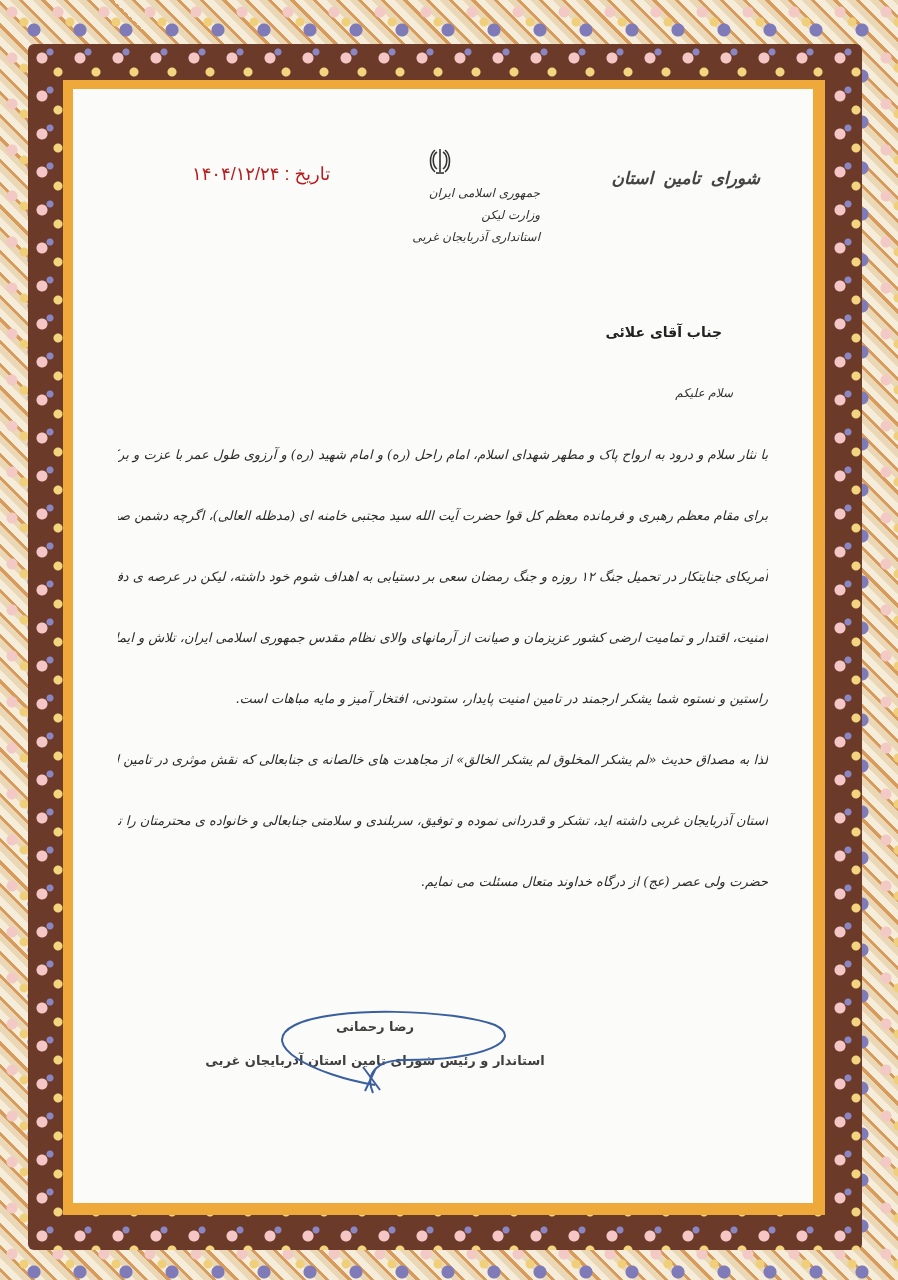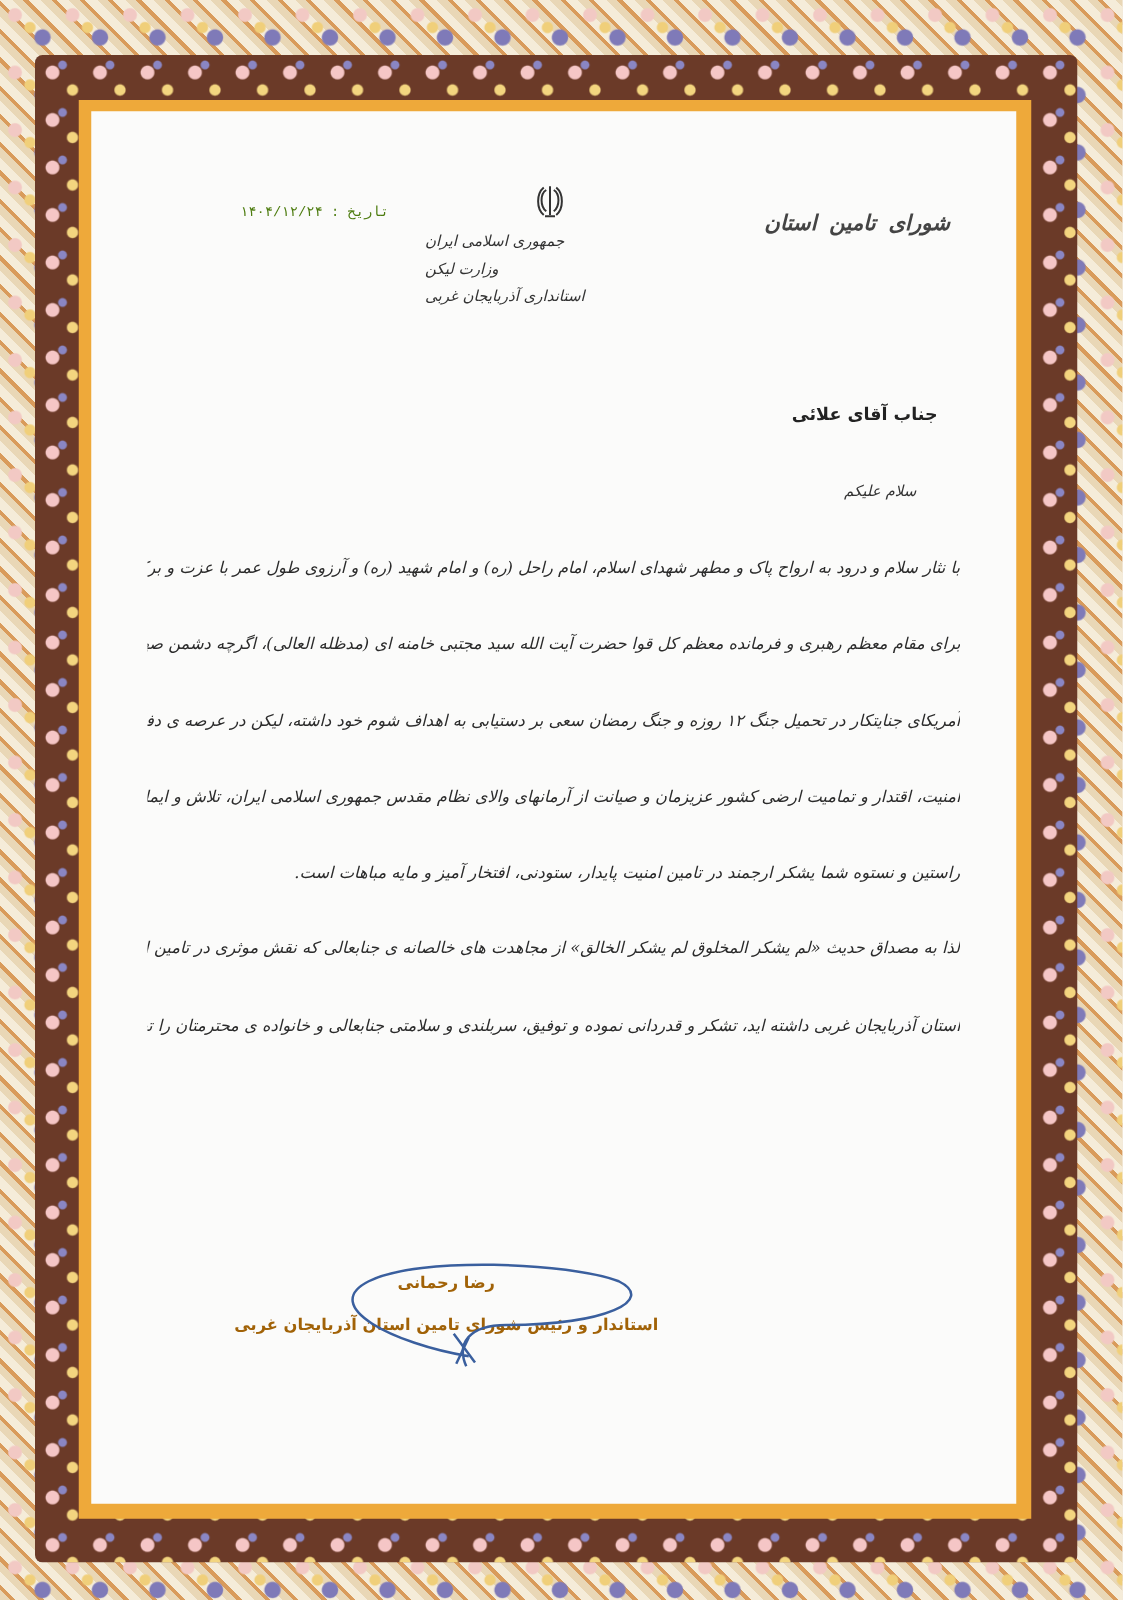--- a/index.html
+++ b/index.html
@@ -40,49 +40,49 @@
     direction: rtl;
     color: #2a2a2a;
   }
   .hdr-council {
     position: absolute; right: 138px; top: 168px;
     font-family: Liberation Mono, monospace; font-style: italic; font-weight: bold;
     font-size: 17px; color: #444;
   }
   .hdr-date {
     position: absolute; left: 192px; top: 163px;
-    font-family: Liberation Mono, monospace; font-size: 11px; color: #4d7c0f;
+    font-family: Liberation Sans, sans-serif; font-size: 18px; color: #b91c1c;
   }
   .hdr-center {
     position: absolute; left: 340px; width: 200px; top: 146px;
-    text-align: left;
+    text-align: right;
     font-family: "DejaVu Serif", serif; font-style: italic;
     font-size: 12px; color: #333; line-height: 22px;
   }
   .emblem { display: block; margin: 0 auto 6px auto; width: 22px; height: 30px; }
   .recipient {
-    position: absolute; right: 148px; top: 316px; text-align: right;
+    position: absolute; right: 176px; top: 316px; text-align: right;
     font-family: "DejaVu Sans", sans-serif; font-weight: bold;
     font-size: 14px; color: #222; line-height: 32px;
   }
   .greeting {
     position: absolute; right: 165px; top: 386px;
     font-family: "DejaVu Serif", serif; font-style: italic; font-size: 12px; color: #333; margin-left: 32px;
   }
   .body-text {
     position: absolute; right: 130px; width: 650px; top: 440px;
     font-family: "DejaVu Serif", serif; font-style: italic;
     font-size: 13px; color: #2b2b2b;
   }
   .body-line { height: 61px; line-height: 30px; text-align: justify; text-align-last: justify; white-space: nowrap; overflow: hidden; }
   .body-line.last { text-align-last: right; }
   .signature {
-    position: absolute; left: 182px; width: 350px; top: 1010px;
+    position: absolute; left: 200px; width: 350px; top: 1010px;
     text-align: center;
-    font-family: "DejaVu Sans", sans-serif; font-weight: bold; font-size: 13px; color: #a16207;
+    font-family: "DejaVu Sans", sans-serif; font-weight: bold; font-size: 13px; color: #404040;
     line-height: 34px;
   }
   .sig-scribble { position: absolute; left: 255px; top: 1005px; width: 270px; height: 90px; pointer-events: none; }
 </style>
 </head>
 <body>
 
 <div class="border-ornament"></div>
 <div class="border-dark"></div>
 <div class="orange-frame"></div>
@@ -120,20 +120,21 @@
   <div class="greeting">سلام علیکم</div>
 
   <div class="body-text">
     <div class="body-line">با نثار سلام و درود به ارواح پاک و مطهر شهدای اسلام، امام راحل (ره) و امام شهید (ره) و آرزوی طول عمر با عزت و برکت</div>
     <div class="body-line">برای مقام معظم رهبری و فرمانده معظم کل قوا حضرت آیت الله سید مجتبی خامنه ای (مدظله العالی)، اگرچه دشمن صهیونی و</div>
     <div class="body-line">آمریکای جنایتکار در تحمیل جنگ ۱۲ روزه و جنگ رمضان سعی بر دستیابی به اهداف شوم خود داشته، لیکن در عرصه ی دفاع از</div>
     <div class="body-line">امنیت، اقتدار و تمامیت ارضی کشور عزیزمان و صیانت از آرمانهای والای نظام مقدس جمهوری اسلامی ایران، تلاش و ایمان</div>
     <div class="body-line last">راستین و نستوه شما یشکر ارجمند در تامین امنیت پایدار، ستودنی، افتخار آمیز و مایه مباهات است.</div>
     <div class="body-line">لذا به مصداق حدیث «لم یشکر المخلوق لم یشکر الخالق» از مجاهدت های خالصانه ی جنابعالی که نقش موثری در تامین امنیت پایدار</div>
     <div class="body-line">استان آذربایجان غربی داشته اید، تشکر و قدردانی نموده و توفیق، سربلندی و سلامتی جنابعالی و خانواده ی محترمتان را تحت عنایات</div>
+    <div class="body-line last">حضرت ولی عصر (عج) از درگاه خداوند متعال مسئلت می نمایم.</div>
   </div>
 
   <div class="signature">
     <div>رضا رحمانی</div>
     <div>استاندار و رئیس شورای تامین استان آذربایجان غربی</div>
   </div>
 
   <svg class="sig-scribble" viewBox="0 0 270 90">
     <path d="M120 80 C60 70 0 40 40 20 C80 0 200 5 240 20 C270 35 230 55 150 55 C120 55 110 70 118 88" fill="none" stroke="#3a5f9e" stroke-width="2"></path>
     <path d="M108 62 L125 85 M120 65 L110 86" fill="none" stroke="#3a5f9e" stroke-width="2"></path>

